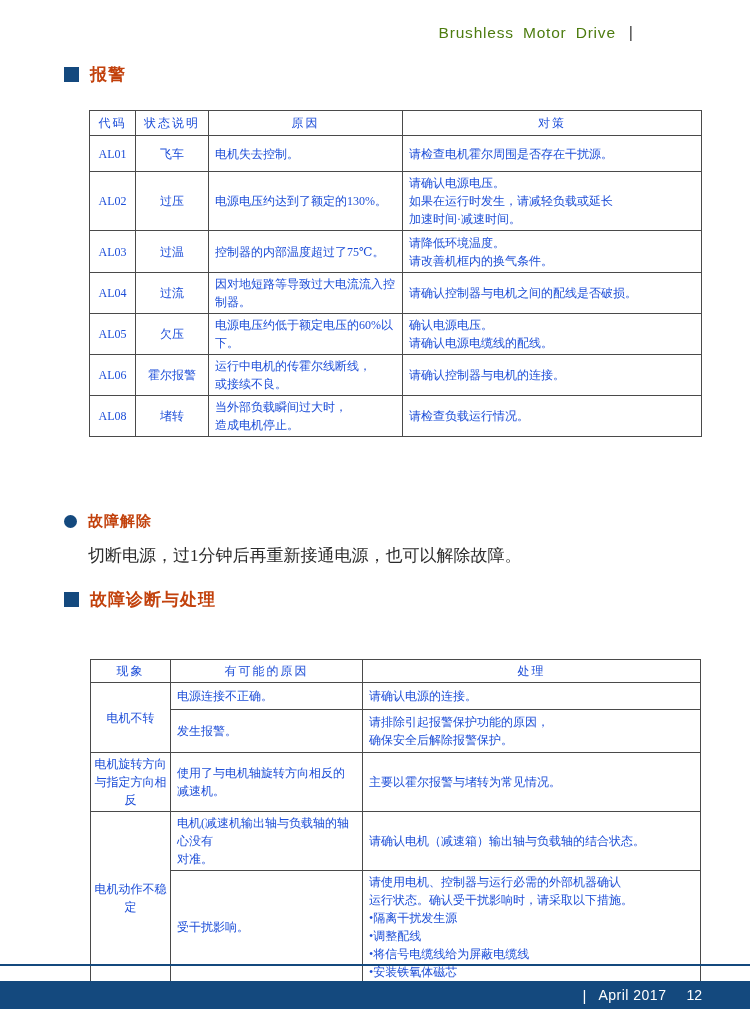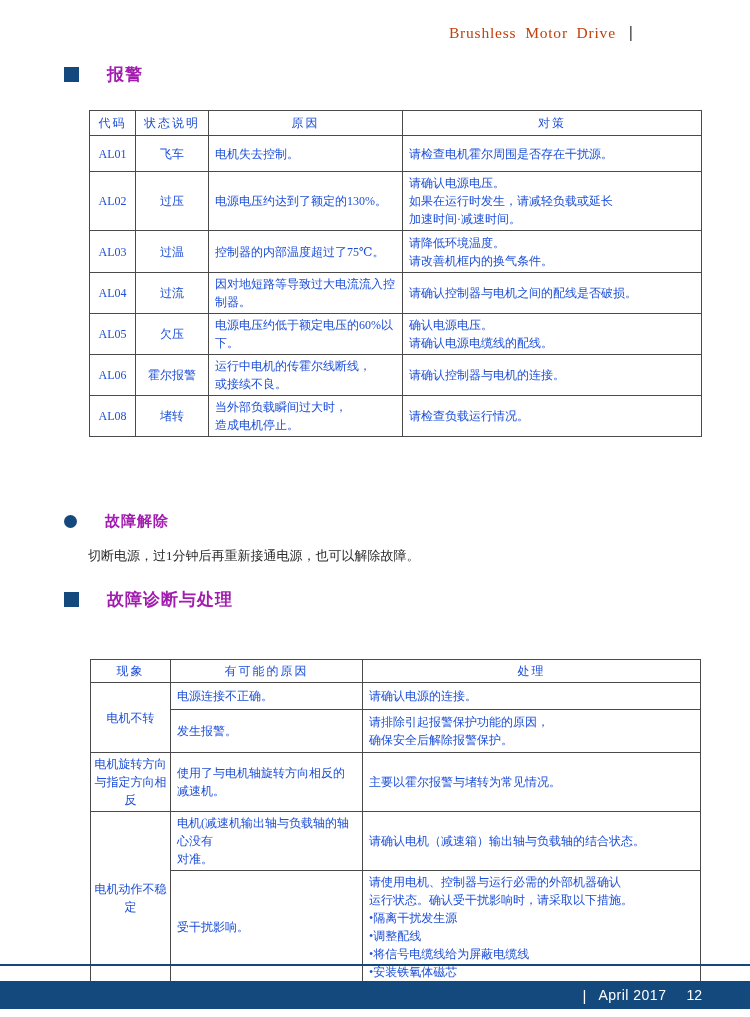--- a/index.html
+++ b/index.html
@@ -5,48 +5,48 @@
   html,body { margin:0; padding:0; background:#e8e8e8; }
   .page {
     position:relative; width:750px; height:1017px; margin:0 auto;
     background:#ffffff; overflow:hidden;
     font-family:"Liberation Serif","DejaVu Serif",serif; color:#2b2b2b;
   }
 
   
   .doc-header { position:absolute; top:24px; left:0; width:633px;
     display:flex; justify-content:flex-end; align-items:center; gap:13px; }
-  .doc-title { font-family:Liberation Serif, serif;
-    font-size:15.5px; color:#c2410c; letter-spacing:0.8px; word-spacing:4px; }
+  .doc-title { font-family:Liberation Sans, sans-serif;
+    font-size:15.5px; color:#4d7c0f; letter-spacing:0.8px; word-spacing:4px; }
   .doc-sep { font-family:"Liberation Sans","DejaVu Sans",sans-serif;
     font-size:16px; color:#3c3c3c; }
 
   
   .section-heading { position:absolute; left:64px; display:flex; align-items:center; }
   .marker { display:inline-block; background:#14497e; flex:0 0 auto; }
   .square { width:15px; height:15px; }
   .circle { width:13px; height:13px; border-radius:50%; }
   .heading-text { font-family:"Liberation Sans","DejaVu Sans",sans-serif;
-    font-weight:bold; color:#a21caf; margin-left:28px; }
+    font-weight:bold; color:#c2410c; margin-left:11px; }
   .lg { font-size:17px; letter-spacing:1px; }
   .md { font-size:15px; letter-spacing:1px; }
 
   
   .tbl { position:absolute; border-collapse:collapse; table-layout:fixed;
     font-size:12px; line-height:18px; color:#1d4ed8; }
   .tbl th, .tbl td { border:1px solid #4a4a4a; font-weight:normal;
     white-space:pre-line; vertical-align:middle; padding:2px 6px; text-align:left; }
   .tbl th { text-align:center; letter-spacing:2px; }
   .tbl td.center { text-align:center; padding:2px 2px; }
   .alarm { left:89px; top:110px; width:612px; }
   .diag  { left:90px; top:659px; width:610px; }
 
   
   .para { position:absolute; left:88px; top:545px; width:590px;
-    font-size:13px; line-height:22px; color:#2b2b2b; }
+    font-size:17px; line-height:22px; color:#2b2b2b; }
 
   
   .footer-line { position:absolute; left:0; top:964px; width:750px; height:2px; background:#14497e; }
   .footer-bar { position:absolute; left:0; top:981px; width:750px; height:28px; background:#14497e;
     display:flex; align-items:center; justify-content:flex-end;
     font-family:"Liberation Sans","DejaVu Sans",sans-serif; color:#ffffff; font-size:14px; }
   .f-sep { margin-right:12px; font-size:15px; font-weight:300; }
   .f-date { letter-spacing:0.5px; }
   .f-page { margin-left:20px; margin-right:48px; }
 </style>

